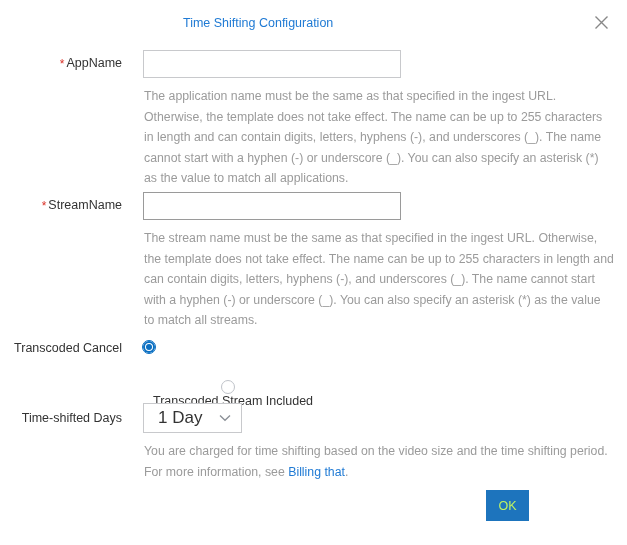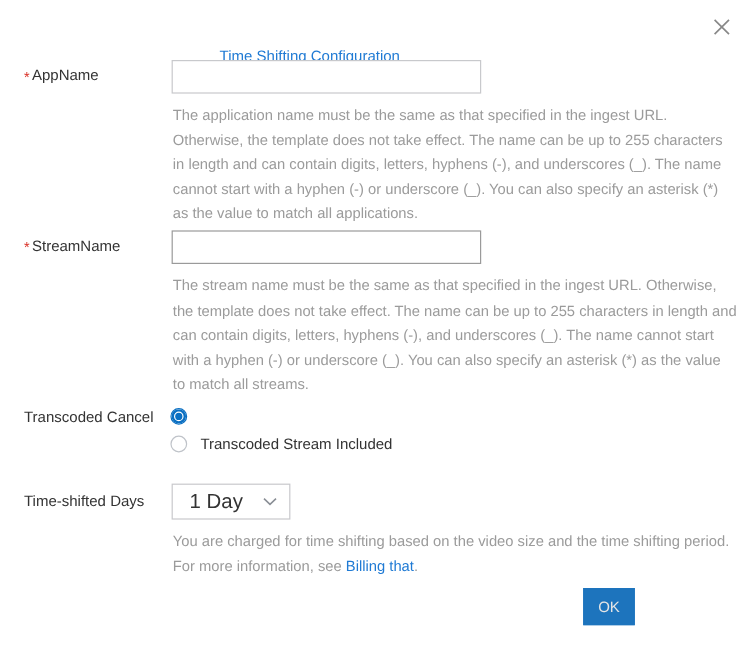--- a/index.html
+++ b/index.html
@@ -41,21 +41,20 @@
     white-space: nowrap;
   }
   .subtitle-link {
     position: absolute;
     left: 183px;
     top: 16px;
     font-size: 12.5px;
     color: #1f7ad4;
     cursor: pointer;
     white-space: nowrap;
-    margin-top: 24px;
   }
   .close-btn {
     position: absolute;
     right: 14px;
     top: 10px;
     width: 24px;
     height: 24px;
     cursor: pointer;
     display: flex;
     align-items: center;
@@ -66,25 +65,24 @@
   
   .row {
     position: absolute;
     left: 0;
     width: 627px;
   }
   .field-label {
     position: absolute;
     left: 0;
     width: 122px;
-    text-align: left;
-    font-size: 12.5px;
-    color: #333333;
-    white-space: nowrap;
-    padding-left: 20px;
+    text-align: right;
+    font-size: 12.5px;
+    color: #333333;
+    white-space: nowrap;
   }
   .req-star {
     color: #d93026;
     font-size: 12px;
     margin-right: 2px;
     position: relative;
     top: 1px;
   }
 
   .text-input {
@@ -218,21 +216,21 @@
     display: flex;
     align-items: center;
     justify-content: center;
     border: 1px solid transparent;
     white-space: nowrap;
   }
   .btn-ok {
     left: 486px;
     width: 43px;
     background: #1d74bd;
-    color: #e5e5e5;
+    color: #bef264;
     border-color: #1d74bd;
   }
   .btn-cancel {
     left: 540px;
     width: 68px;
     background: #ffffff;
     color: #333333;
     border-color: #cfd2d6;
   }
 </style>
@@ -268,21 +266,21 @@
     <div class="help-text" style="top:38px;">The stream name must be the same as that specified in the ingest URL. Otherwise, the template does not take effect. The name can be up to 255 characters in length and can contain digits, letters, hyphens (-), and underscores (_). The name cannot start with a hyphen (-) or underscore (_). You can also specify an asterisk (*) as the value to match all streams.</div>
   </div>
 
   <div class="row" style="top:340px;">
     <div class="field-label" style="top:1px;">Transcoded Cancel</div>
 
     <div class="radio-item checked" style="top:0px;">
       <span class="radio-circle"></span>
     </div>
 
-    <div class="radio-item" style="top:23px;">
+    <div class="radio-item" style="top:40px;flex-direction:column;">
       <span class="radio-circle"></span>
       <span class="radio-label">Transcoded Stream Included</span>
     </div>
   </div>
 
   <div class="row" style="top:403px;">
     <div class="field-label" style="top:8px;">Time-shifted Days</div>
 
     <div class="select-box" style="top:0px;">
       <span class="select-value">1 Day</span>

